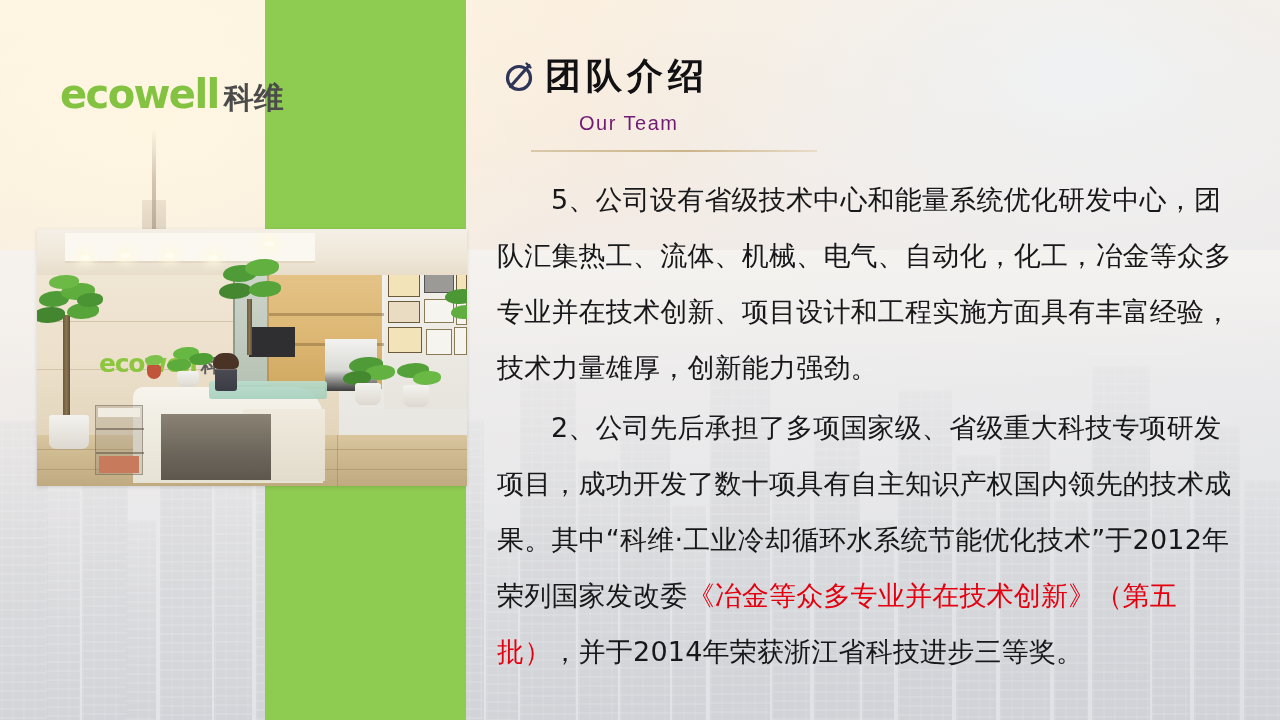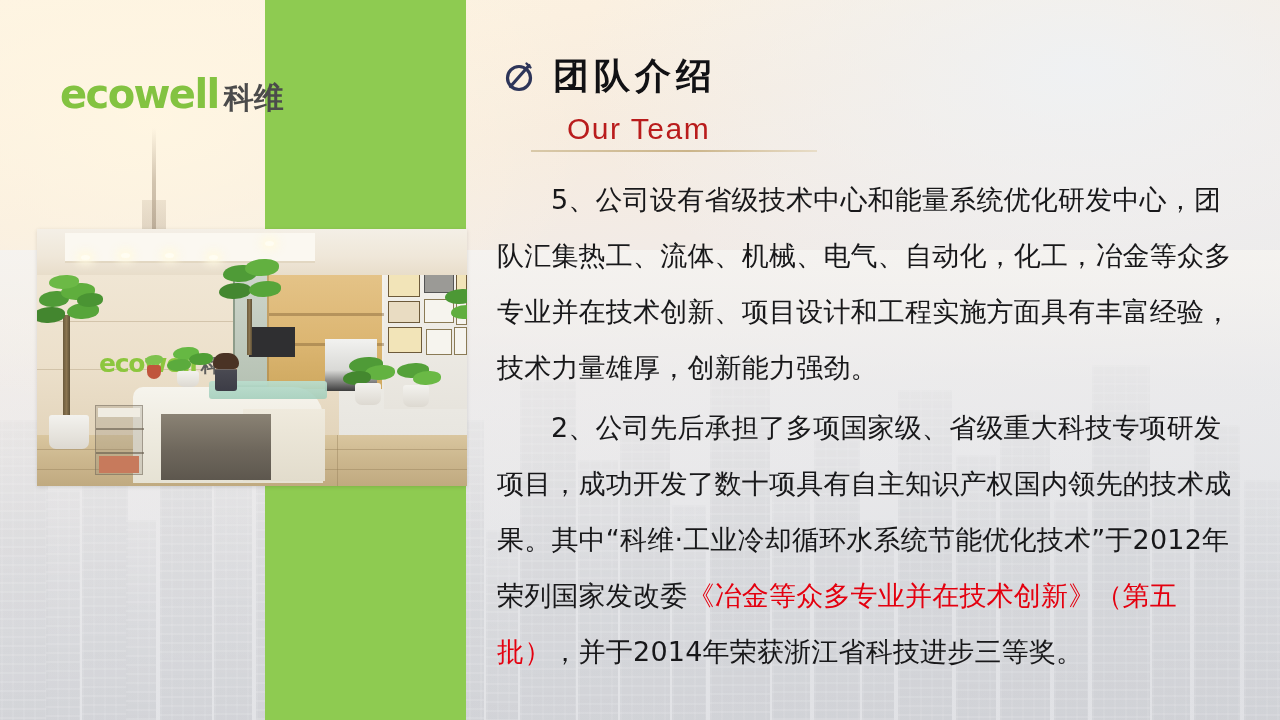--- a/index.html
+++ b/index.html
@@ -215,31 +215,31 @@
     font-size:31px; font-weight:700; color:#17a03c; letter-spacing:3px;
     font-family:"DejaVu Sans","Liberation Sans",sans-serif;
     text-shadow:0 1px 2px rgba(255,255,255,.55);
   }
 
   
   .content { position:absolute; left:467px; top:0; width:813px; height:720px; }
 
   .title-row {
     position:absolute; left:36px; top:58px;
-    display:flex; align-items:center; gap:16px;
+    display:flex; align-items:center; gap:8px;
   }
   .title-icon { width:34px; height:34px; flex:0 0 auto; }
   .title-text {
     font-size:36px; font-weight:700; color:#111114; letter-spacing:5px;
     font-family:"DejaVu Sans","Liberation Sans",sans-serif;
     line-height:1;
   }
   .subtitle {
-    position:absolute; left:100px; top:112px;
-    font-size:30px; color:#b91c1c; letter-spacing:1.5px;
+    position:absolute; left:112px; top:112px;
+    font-size:20px; color:#701a75; letter-spacing:1.5px;
     font-family:"Liberation Sans","DejaVu Sans",sans-serif;
   }
   .title-rule {
     position:absolute; left:64px; top:150px; width:286px; height:2px;
     background:linear-gradient(90deg,#d9c9a9 0%,#cbb489 55%,#e8ddc8 100%);
   }
 
   .body-text {
     position:absolute; left:0px; top:172px; width:790px;
     font-size:27px; line-height:56px; color:#18181a;

